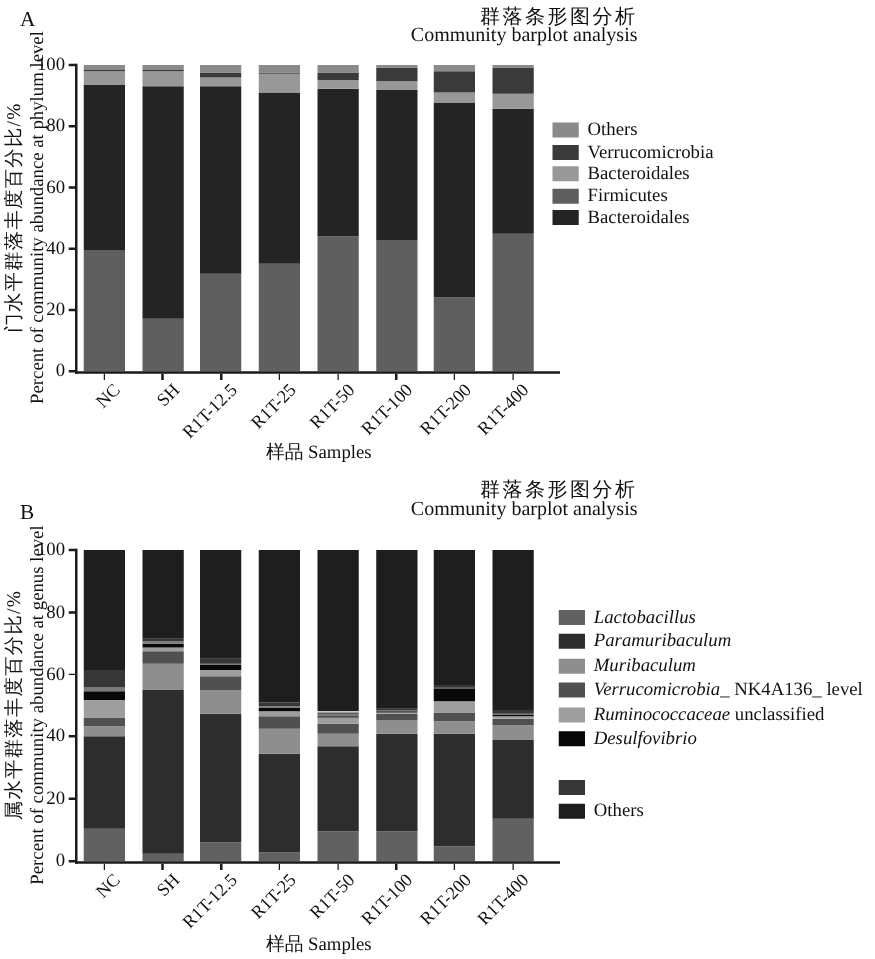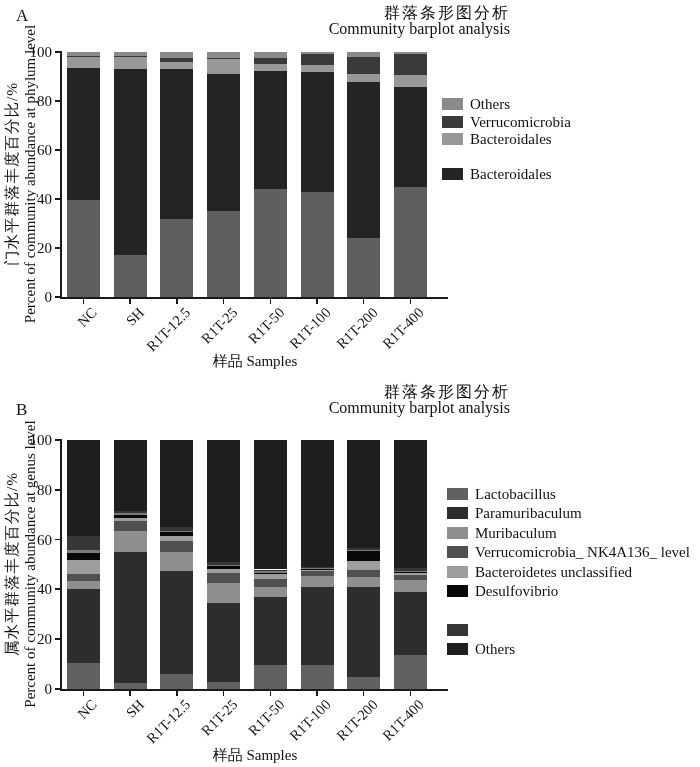--- a/index.html
+++ b/index.html
@@ -15,21 +15,21 @@
   .ylab-en{font-size:15px;}
   .axis-title{width:300px;text-align:center;font-size:15px;}
   .ytick-label{width:34px;text-align:right;font-size:15px;line-height:16px;}
   .xlab{transform:rotate(-45deg);transform-origin:100% 0;white-space:nowrap;font-size:14.5px;line-height:15px;}
   .axis-line{background:#1a1a1a;}
   .tickmark{background:#1a1a1a;}
   .bar-seg{position:absolute;left:0;width:100%;}
   .legend-row{position:absolute;height:16px;white-space:nowrap;}
   .legend-swatch{position:absolute;left:0;top:2px;width:21px;height:12px;}
   .legend-text{position:absolute;left:28px;top:0;font-size:15px;line-height:16px;}
-  .it{}
+  .it{font-style:italic;}
 </style>
 </head>
 <body>
 
 <div class="figure">
 
   <div class="abs panel-letter" style="left:16px;top:6px;">A</div>
   <div class="abs title title-zh" style="left:70px;top:3px;">群落条形图分析</div>
   <div class="abs title title-en" style="left:70px;top:20px;">Community barplot analysis</div>
   <div class="abs ylab" style="left:-159px;top:155px;">
@@ -139,20 +139,24 @@
         <div class="legend-text"><span>Others</span></div>
       </div>
       <div class="legend-row" style="left: 442px; top: 113.5px; width: 250px;">
         <div class="legend-swatch" style="background: rgb(58, 58, 58);"></div>
         <div class="legend-text"><span>Verrucomicrobia</span></div>
       </div>
       <div class="legend-row" style="left: 442px; top: 131px; width: 250px;">
         <div class="legend-swatch" style="background: rgb(152, 152, 152);"></div>
         <div class="legend-text"><span>Bacteroidales</span></div>
       </div>
+      <div class="legend-row" style="left: 442px; top: 148.5px; width: 250px;">
+        <div class="legend-swatch" style="background: rgb(95, 95, 95);"></div>
+        <div class="legend-text"><span>Firmicutes</span></div>
+      </div>
       <div class="legend-row" style="left: 442px; top: 166px; width: 250px;">
         <div class="legend-swatch" style="background: rgb(36, 36, 36);"></div>
         <div class="legend-text"><span>Bacteroidales</span></div>
       </div>
     </div>
   <div id="panel-b-plot" class="abs" style="left:0;top:0;width:700px;height:767px;">
       <div class="abs" style="left: 67px; top: 440px; width: 33px; height: 249px;">
         <div class="bar-seg" style="bottom: 0px; height: 26.145px; background: rgb(97, 97, 97); top: auto;"></div>
         <div class="bar-seg" style="bottom: 26.145px; height: 73.455px; background: rgb(45, 45, 45); top: auto;"></div>
         <div class="bar-seg" style="bottom: 99.6px; height: 8.715px; background: rgb(142, 142, 142); top: auto;"></div>
@@ -281,21 +285,21 @@
       <div class="legend-row" style="left: 447px; top: 524.8px; width: 250px;">
         <div class="legend-swatch" style="background: rgb(142, 142, 142);"></div>
         <div class="legend-text"><span class="it">Muribaculum</span></div>
       </div>
       <div class="legend-row" style="left: 447px; top: 544.2px; width: 250px;">
         <div class="legend-swatch" style="background: rgb(80, 80, 80);"></div>
         <div class="legend-text"><span class="it">Verrucomicrobia</span><span>_ NK4A136_ level</span></div>
       </div>
       <div class="legend-row" style="left: 447px; top: 563.6px; width: 250px;">
         <div class="legend-swatch" style="background: rgb(158, 158, 158);"></div>
-        <div class="legend-text"><span class="it">Bacteroidetes</span><span> unclassified</span></div>
+        <div class="legend-text"><span class="it">Ruminococcaceae</span><span> unclassified</span></div>
       </div>
       <div class="legend-row" style="left: 447px; top: 583px; width: 250px;">
         <div class="legend-swatch" style="background: rgb(8, 8, 8);"></div>
         <div class="legend-text"><span class="it">Desulfovibrio</span></div>
       </div>
       <div class="legend-row" style="left: 447px; top: 621.8px; width: 250px;">
         <div class="legend-swatch" style="background: rgb(54, 54, 54);"></div>
       </div>
       <div class="legend-row" style="left: 447px; top: 641.2px; width: 250px;">
         <div class="legend-swatch" style="background: rgb(30, 30, 30);"></div>

